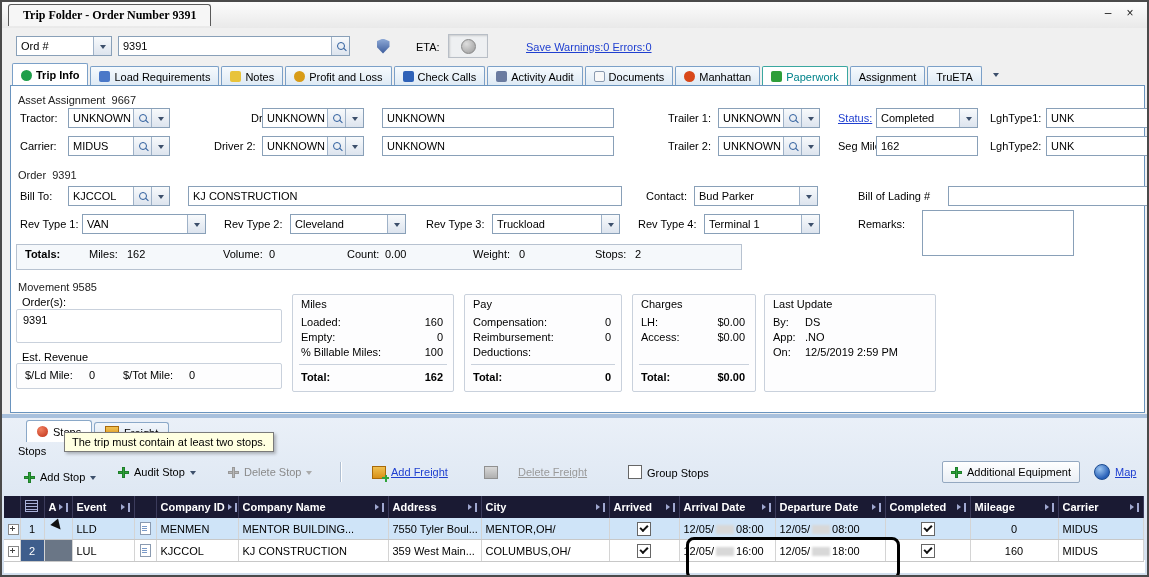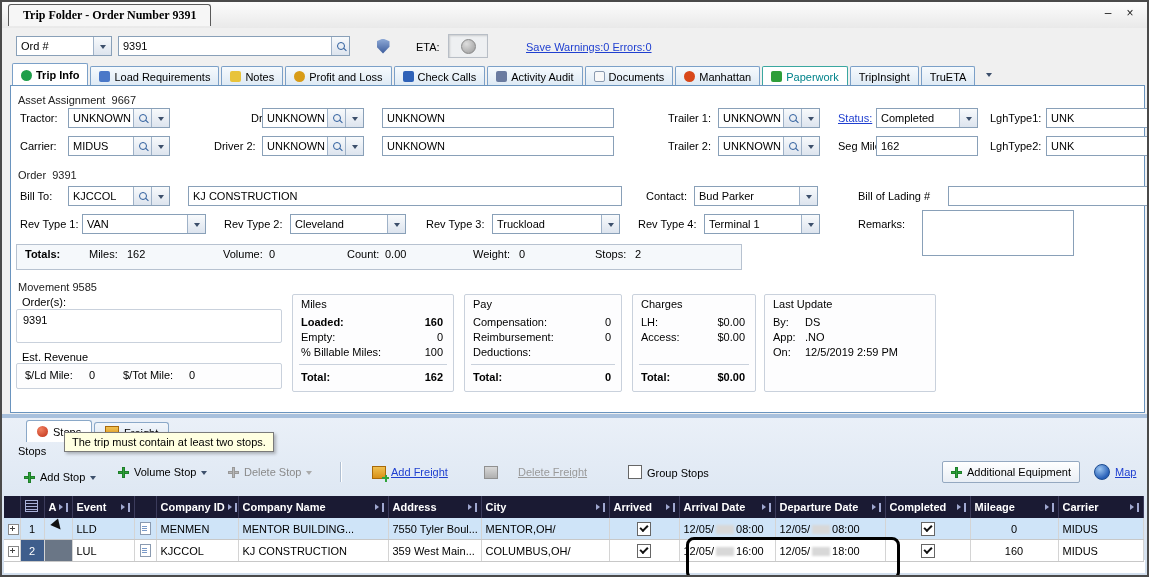--- a/index.html
+++ b/index.html
@@ -162,21 +162,21 @@
     </div>
     <div class="tab">
       <span class="tabicon round" style="background:#d8481a;"></span>
       <span>Manhattan</span>
     </div>
     <div class="tab paperwork">
       <span class="tabicon" style="background:#2f9e3a;"></span>
       <span>Paperwork</span>
     </div>
     <div class="tab">
-      <span>TripInsight</span>
+      <span>Assignment</span>
     </div>
     <div class="tab">
       <span>TruETA</span>
     </div>
     <div class="tab-overflow">
         <span class="arr"></span>
       </div>
   </div>
 
   <div class="page"></div>
@@ -341,21 +341,21 @@
   <span class="lbl" style="left:20px;top:348px;">Est. Revenue</span>
   <div class="gbox" style="left:14px;top:361px;width:266px;height:26px;">
     <span style="position:absolute;left:8px;top:5px;">$/Ld Mile:</span>
     <span style="position:absolute;left:72px;top:5px;">0</span>
     <span style="position:absolute;left:106px;top:5px;">$/Tot Mile:</span>
     <span style="position:absolute;left:172px;top:5px;">0</span>
   </div>
 
   <div class="gbox" style="left:290px;top:292px;width:162px;height:98px;">
     <span class="gt">Miles</span>
-    <div class="row" style="top:20px;font-weight:bold;"><span>Loaded:</span><span class="rv">160</span></div>
+    <div class="row" style="top:20px;"><span>Loaded:</span><span class="rv">160</span></div>
     <div class="row" style="top:35px;"><span>Empty:</span><span class="rv">0</span></div>
     <div class="row" style="top:50px;"><span>% Billable Miles:</span><span class="rv">100</span></div>
     <div class="sep" style="top:69px;"></div>
     <div class="row bold" style="top:75px;"><span>Total:</span><span class="rv">162</span></div>
   </div>
 
   <div class="gbox" style="left:462px;top:292px;width:158px;height:98px;">
     <span class="gt">Pay</span>
     <div class="row" style="top:20px;"><span>Compensation:</span><span class="rv">0</span></div>
     <div class="row" style="top:35px;"><span>Reimbursement:</span><span class="rv">0</span></div>
@@ -394,21 +394,21 @@
 
   <span class="lbl" style="left:16px;top:442px;">Stops</span>
 
   <div class="flatbtn" style="left:18px;top:459px;align-items:flex-end;">
     <span class="plus"></span>
     <span>Add Stop</span>
     <span class="arr"></span>
   </div>
   <div class="flatbtn" style="left:112px;top:459px;">
     <span class="plus"></span>
-    <span>Volume Stop</span>
+    <span>Audit Stop</span>
     <span class="arr"></span>
   </div>
   <div class="flatbtn gray" style="left:222px;top:459px;">
     <span class="plus grayp"></span>
     <span>Delete Stop</span>
     <span class="arr" style="border-top-color:#aaa;"></span>
   </div>
   <div class="vsep" style="left:338px;top:460px;"></div>
 
   <div class="flatbtn" style="left:366px;top:459px;">

